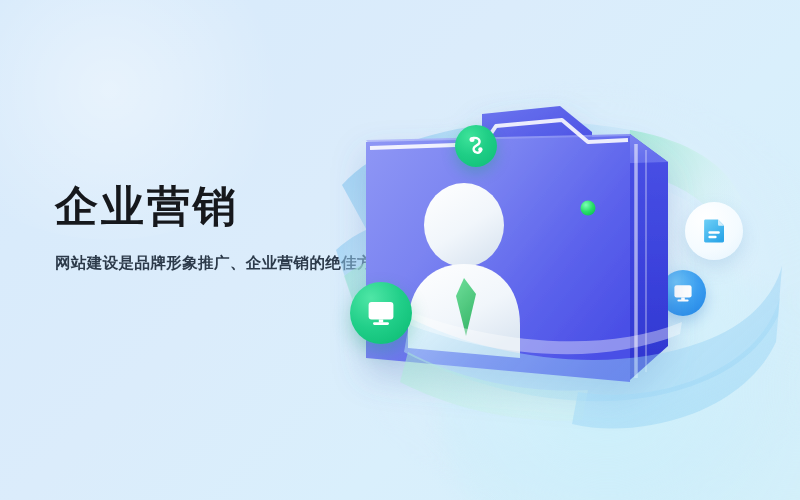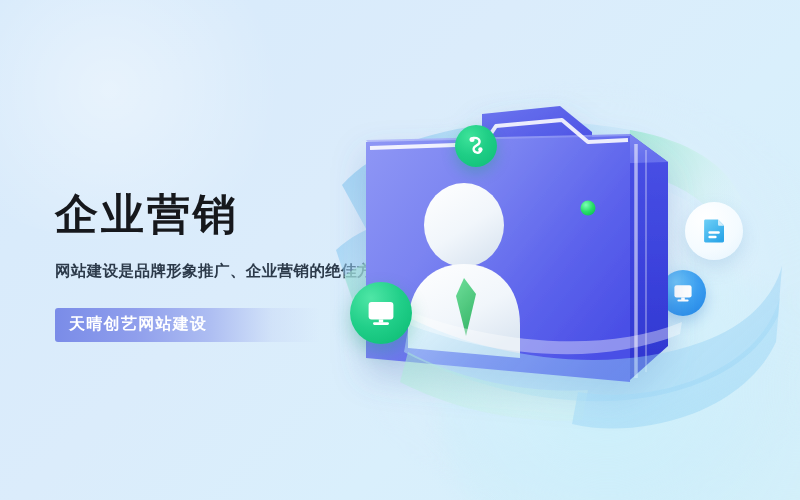--- a/index.html
+++ b/index.html
@@ -88,21 +88,20 @@
     line-height: 1;
     white-space: nowrap;
   }
 
   
   .copy {
     position: absolute;
     left: 55px;
     top: 182px;
     width: 420px;
-    margin-top: 8px;
   }
   .headline {
     font-size: 43px;
     font-weight: bold;
     color: #16181c;
     letter-spacing: 3px;
     line-height: 1.12;
     margin: 0 0 22px 0;
     white-space: nowrap;
   }
@@ -199,23 +198,20 @@
 <div class="banner">
 
   <div class="bg-wash-c"></div>
   <div class="bg-wash-a"></div>
   <div class="bg-wash-b"></div>
 
 
   <div class="copy">
     <h1 class="headline">企业营销</h1>
     <p class="subline">网站建设是品牌形象推广、企业营销的绝佳方式</p>
-    <div class="tag-bar">
-      <span class="tag-label">天晴创艺网站建设</span>
-    </div>
   </div>
 
   <div class="stage">
 
     <svg width="470" height="400" viewBox="0 0 470 400" style="position:absolute;left:0;top:0;z-index:1">
       <defs>
         <linearGradient id="rbBlueA" x1="0" y1="0" x2="1" y2="0.3">
           <stop offset="0%" stop-color="#7fc2ef" stop-opacity="0.70"></stop>
           <stop offset="45%" stop-color="#a9dcf6" stop-opacity="0.55"></stop>
           <stop offset="100%" stop-color="#d4eefb" stop-opacity="0.25"></stop>

